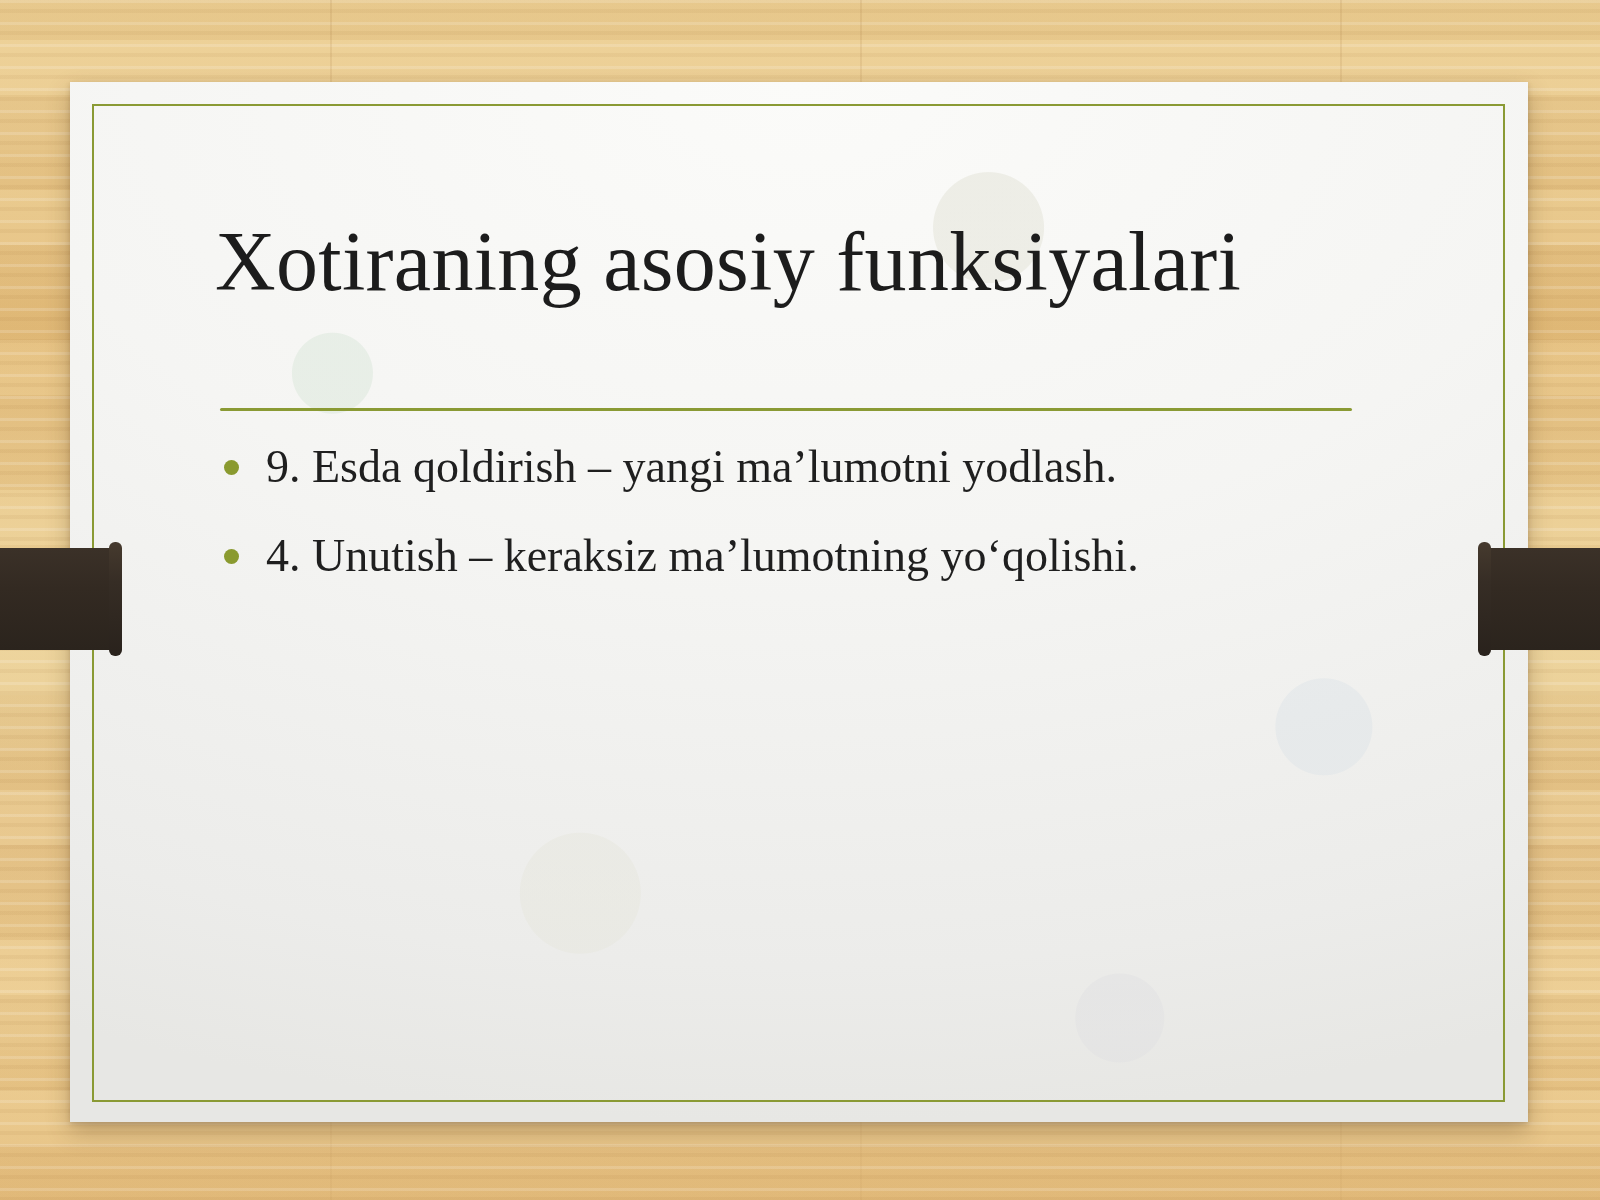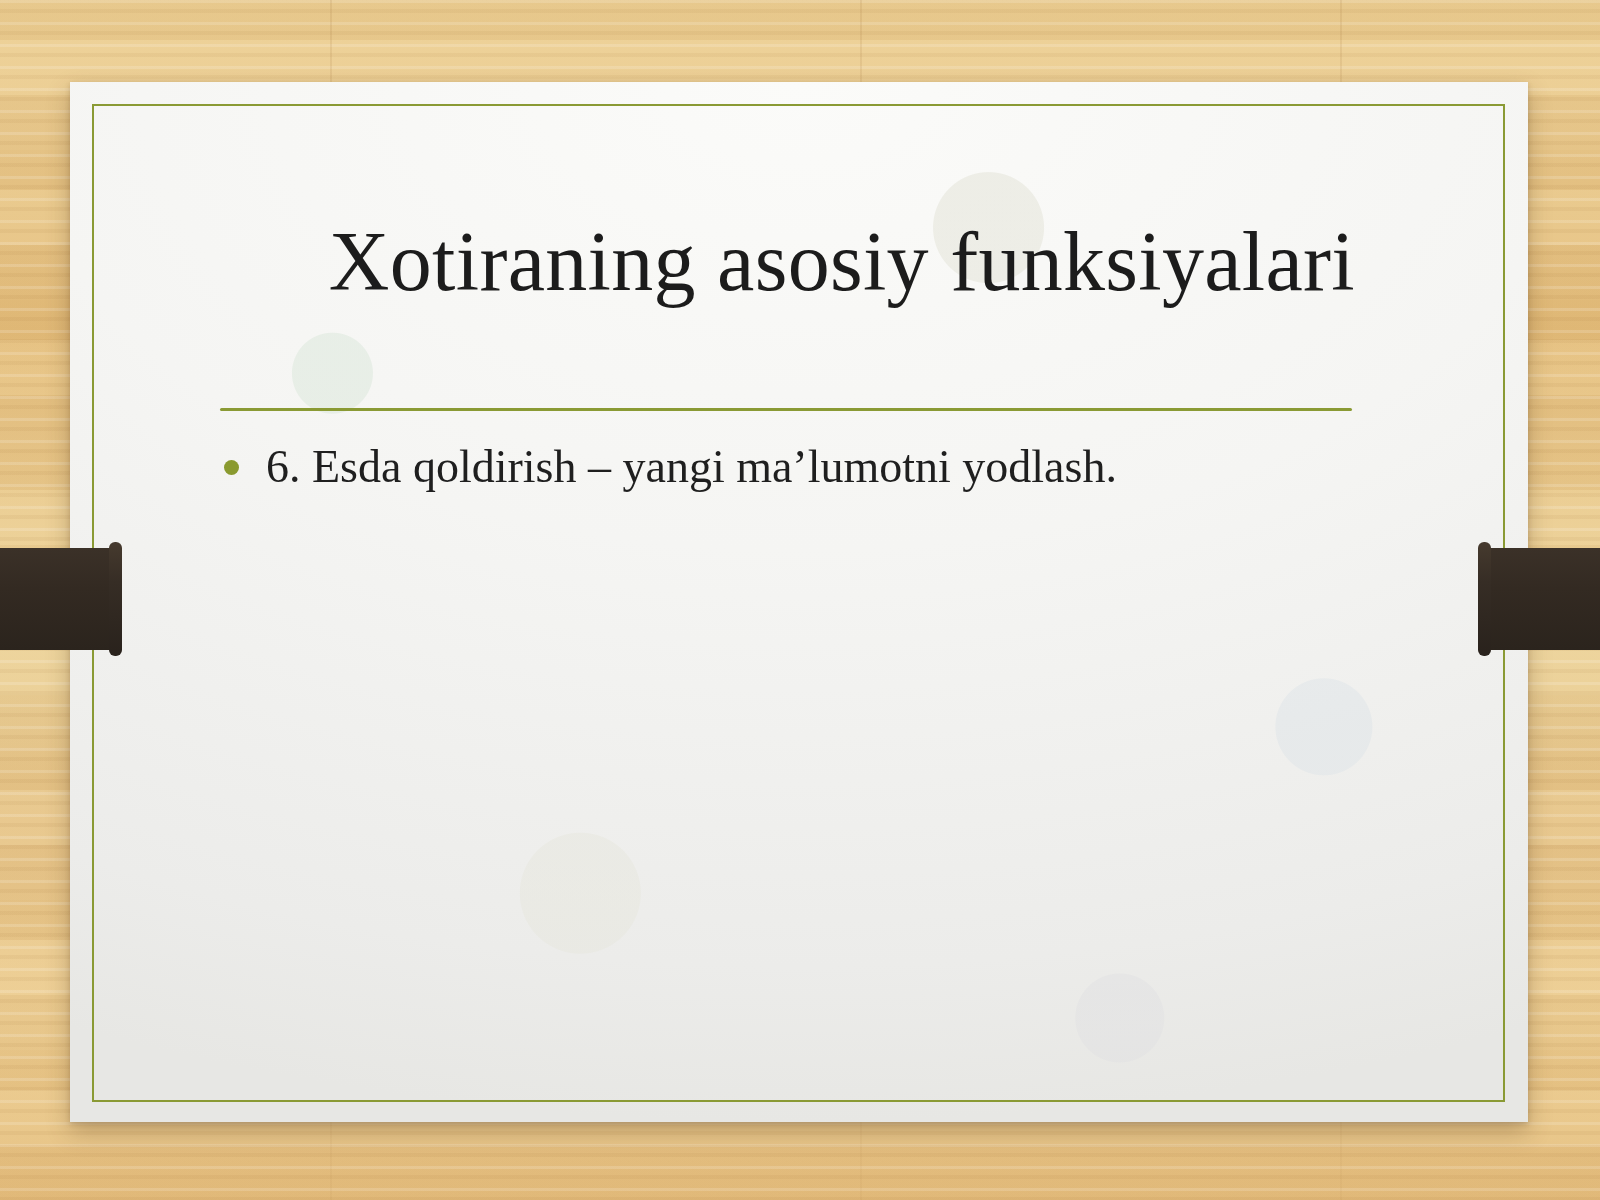--- a/index.html
+++ b/index.html
@@ -128,21 +128,21 @@
     position: absolute;
     inset: 0;
     z-index: 3;
   }
 
   #slide-title {
     position: absolute;
     left: 215px;
     top: 158px;
     width: 1140px;
-    text-align: right;
+    text-align: left;
     font-size: 84px;
     line-height: 1.15;
     font-weight: 400;
     color: #1c1c1c;
     letter-spacing: 0.3px;
   }
 
   #title-rule {
     position: absolute;
     left: 220px;
@@ -200,21 +200,25 @@
 
   <div id="content">
 
     <h1 id="slide-title">Xotiraning asosiy funksiyalari</h1>
 
     <div id="title-rule"></div>
 
     <ul id="bullet-list">
       <li>
         <span class="bullet-dot"></span>
-        <span>6. Esda qoldirish – yangi ma’lumotni yodlash.</span>
+        <span>9. Esda qoldirish – yangi ma’lumotni yodlash.</span>
+      </li>
+      <li>
+        <span class="bullet-dot"></span>
+        <span>4. Unutish – keraksiz ma’lumotning yoʻqolishi.</span>
       </li>
     </ul>
 
   </div>
 
   <div class="clip clip-left">
     <div class="clip-cap"></div>
   </div>
   <div class="clip clip-right">
     <div class="clip-cap"></div>

